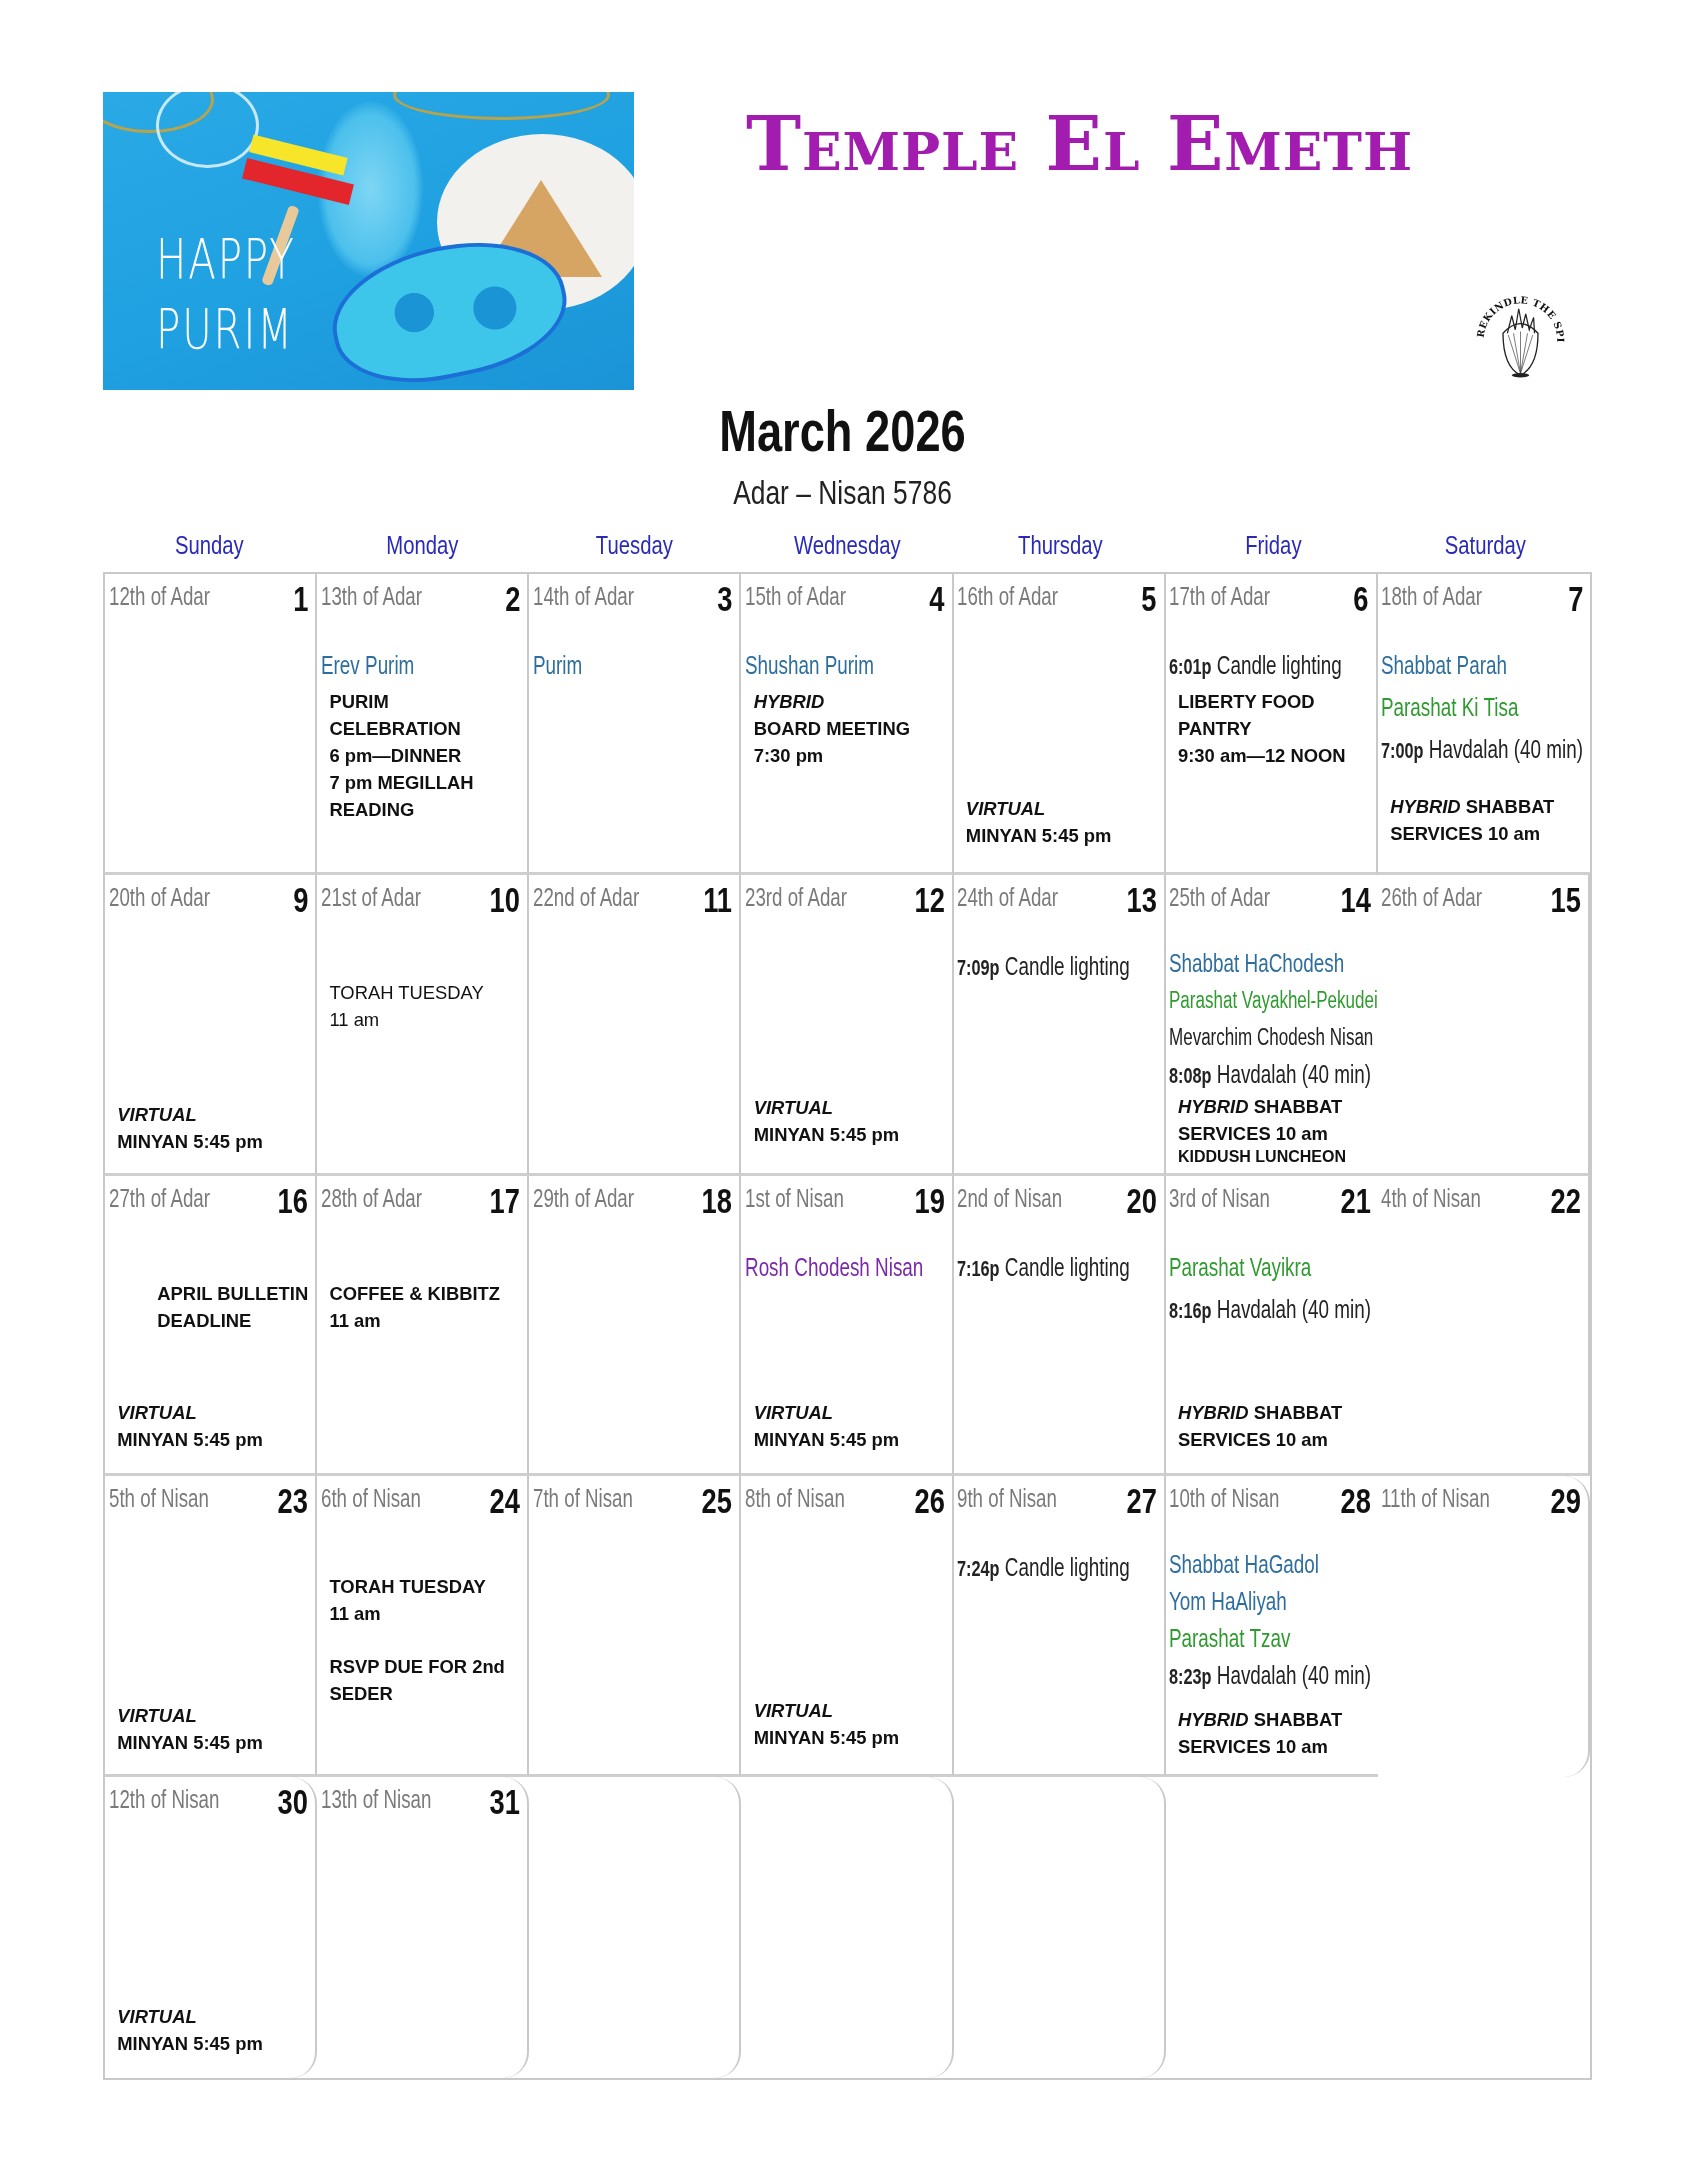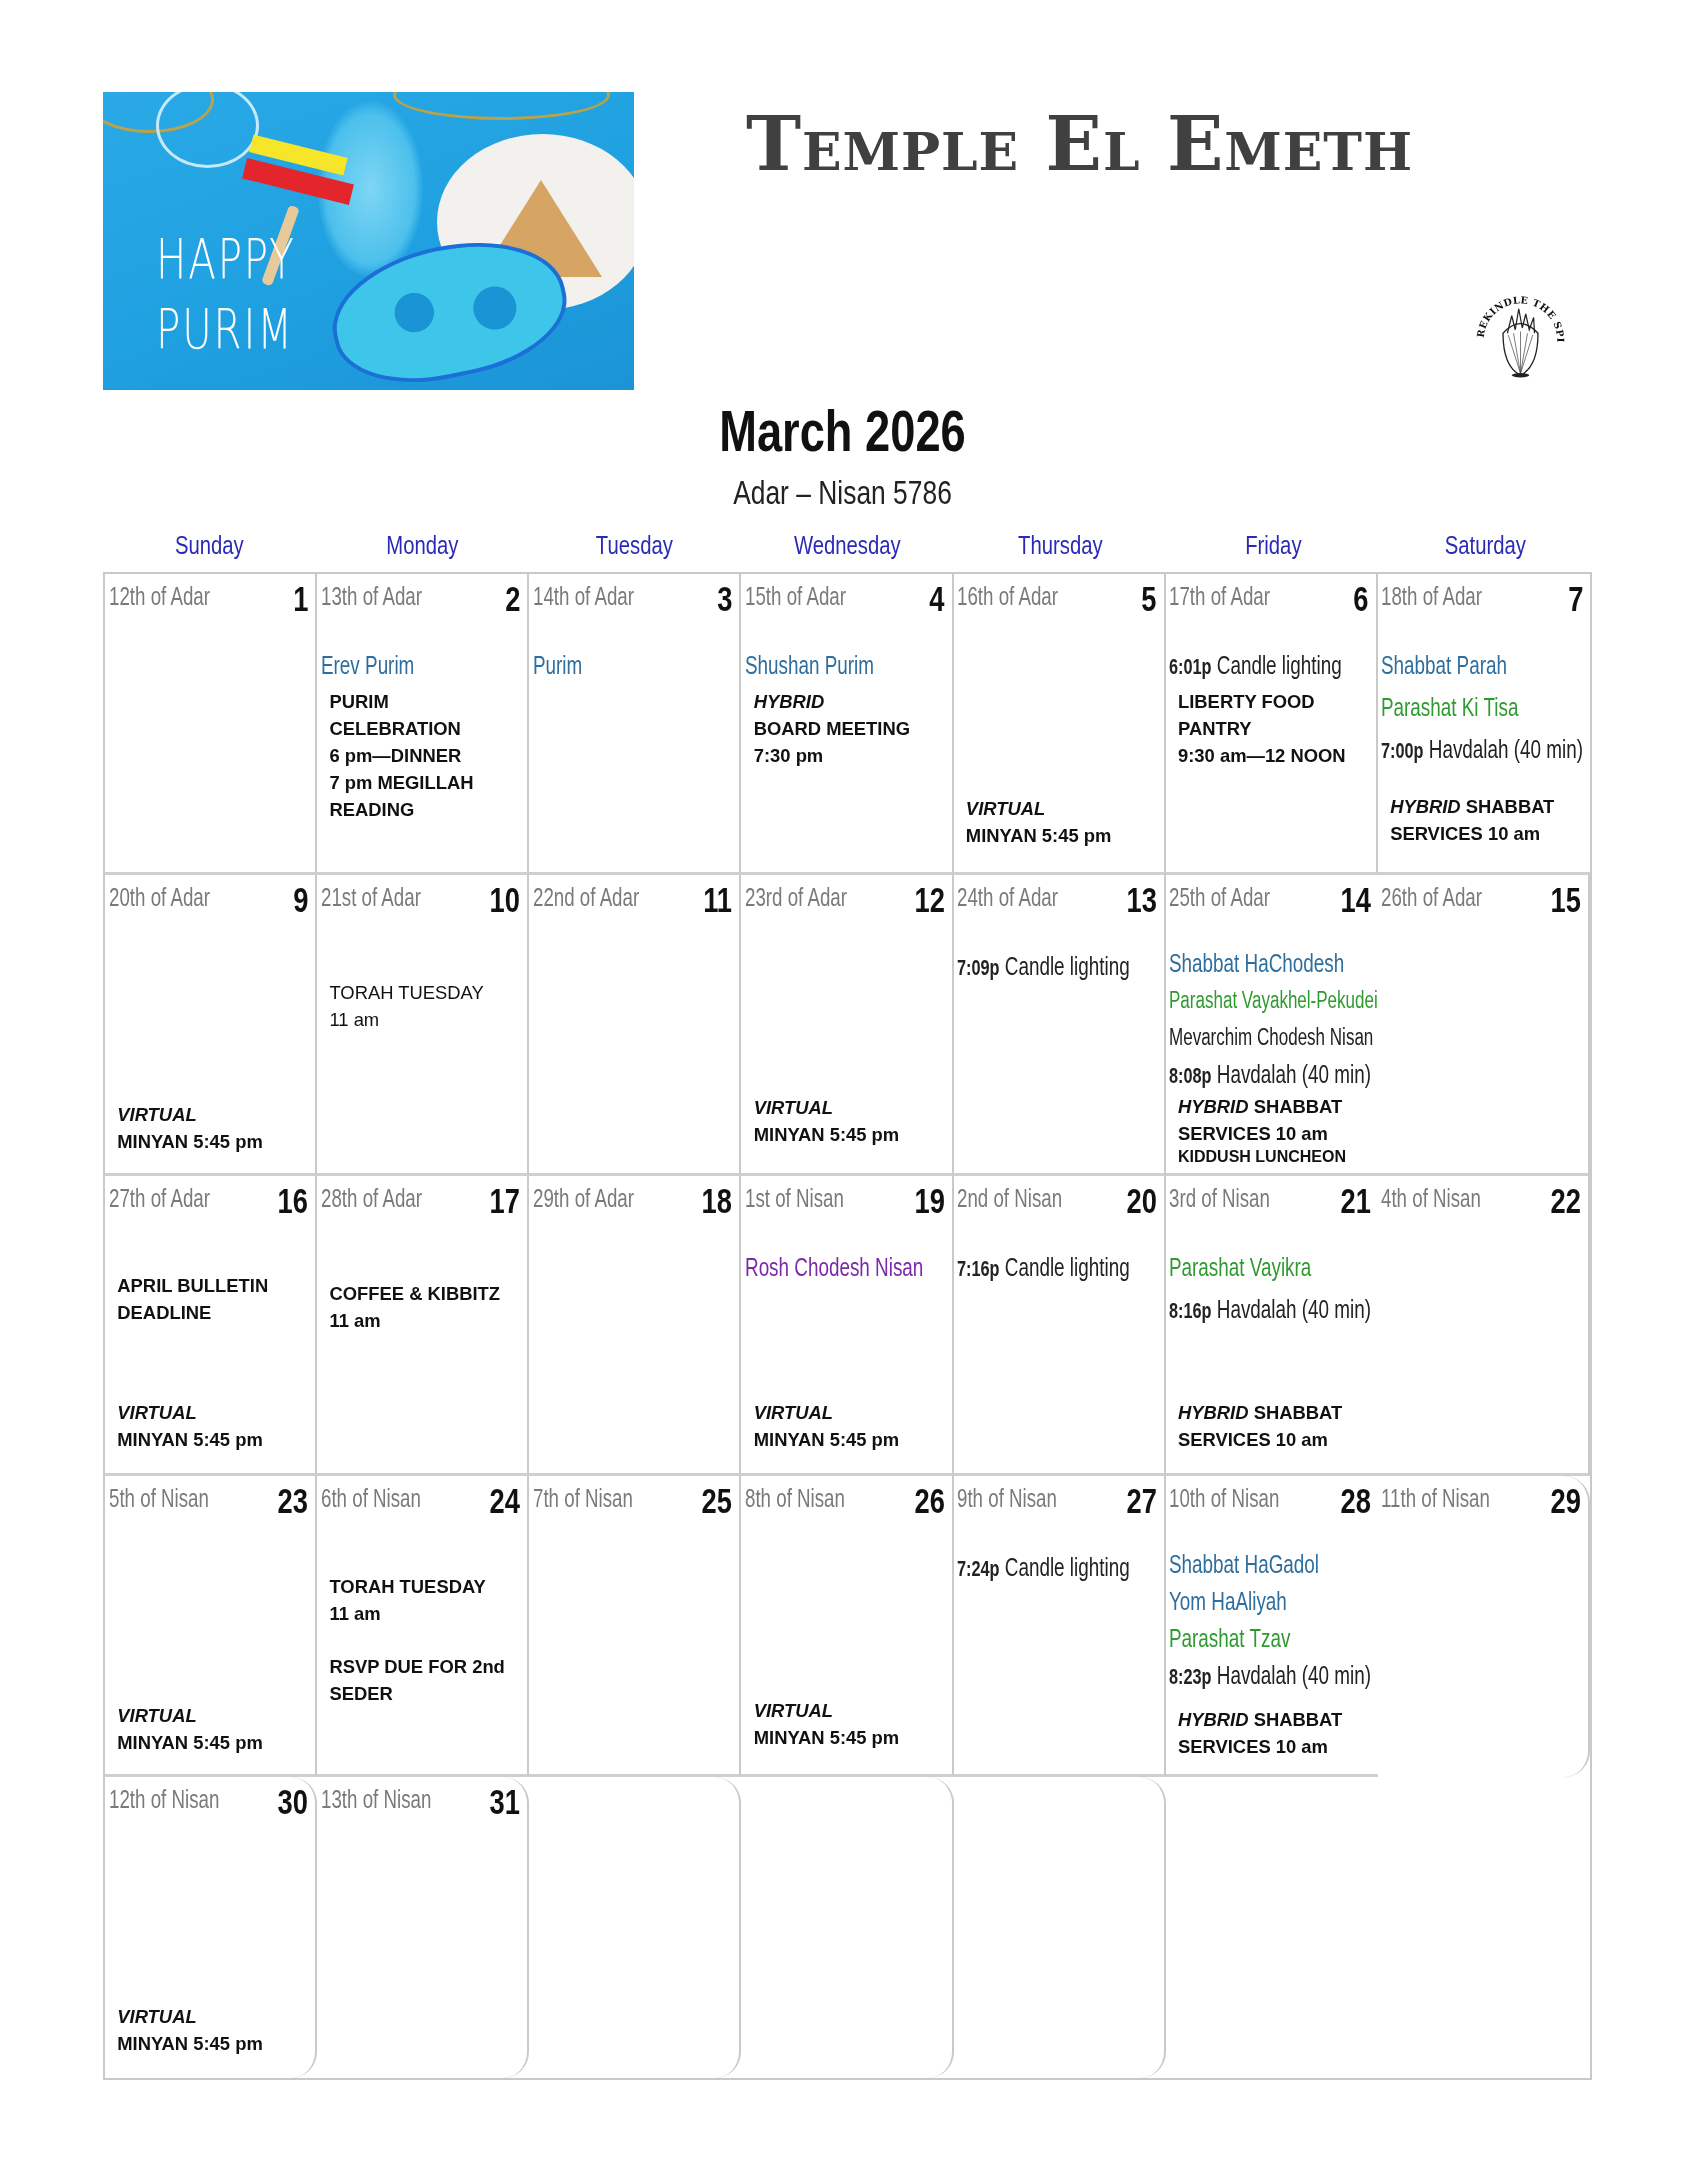--- a/index.html
+++ b/index.html
@@ -23,21 +23,21 @@
                     border-left: 61px solid transparent; border-right: 61px solid transparent; border-bottom: 97px solid #d6a463; }
   .banner .mask { position: absolute; left: 228px; top: 154px; width: 228px; height: 123px; border-radius: 50% 50% 45% 45%;
                   background: radial-gradient(circle at 35% 45%, #1b94d6 0 19.3px, transparent 20px),
                               radial-gradient(circle at 70% 55%, #1b94d6 0 21px, transparent 22px),
                               #3ec5ea; border: 4.4px solid #1b6fd6; transform: rotate(-12deg); }
   .banner .feather { position: absolute; left: 215px; top: 8.8px; width: 105px; height: 176px; border-radius: 50%;
                      background: radial-gradient(ellipse at center, #7fd6f4 0%, #4cc0ec 60%, transparent 72%); }
 
   
   .title { position: absolute; left: 746px; top: 107px; font-family: "DejaVu Serif", "Liberation Serif", serif;
-           font-weight: bold; font-size: 74px; letter-spacing: 0.9px; color: #404040; font-variant: small-caps; line-height: 1; }
+           font-weight: bold; font-size: 74px; letter-spacing: 0.9px; color: #a21caf; font-variant: small-caps; line-height: 1; }
 
   
   .logo { position: absolute; left: 1468px; top: 279px; width: 105px; height: 105px; }
 
   .month-title { position: absolute; left: 0; width: 1685px; top: 397px; text-align: center;
                  font-family: "Liberation Sans", sans-serif; font-size: 58px; font-weight: bold; color: #111;
                  transform: scaleX(.78); transform-origin: center top; }
   .hebrew-title { position: absolute; left: 0; width: 1685px; top: 474px; text-align: center;
                   font-size: 33px; color: #222; transform: scaleX(.8); transform-origin: center top; }
 
@@ -269,21 +269,21 @@
       <div class="cell-head">
         <span class="heb">26th of Adar</span>
         <span class="num">15</span>
       </div>
     </div>
     <div class="cell">
       <div class="cell-head">
         <span class="heb">27th of Adar</span>
         <span class="num">16</span>
       </div>
-      <div class="ev" style="top: 96px;">
+      <div class="ev" style="top: 104px; margin-left: 40px;">
         <div>APRIL BULLETIN</div>
         <div>DEADLINE</div>
       </div>
       <div class="ev" style="top: 223px;">
         <div><i>VIRTUAL</i></div>
         <div>MINYAN 5:45 pm</div>
       </div>
     </div>
     <div class="cell">
       <div class="cell-head">

